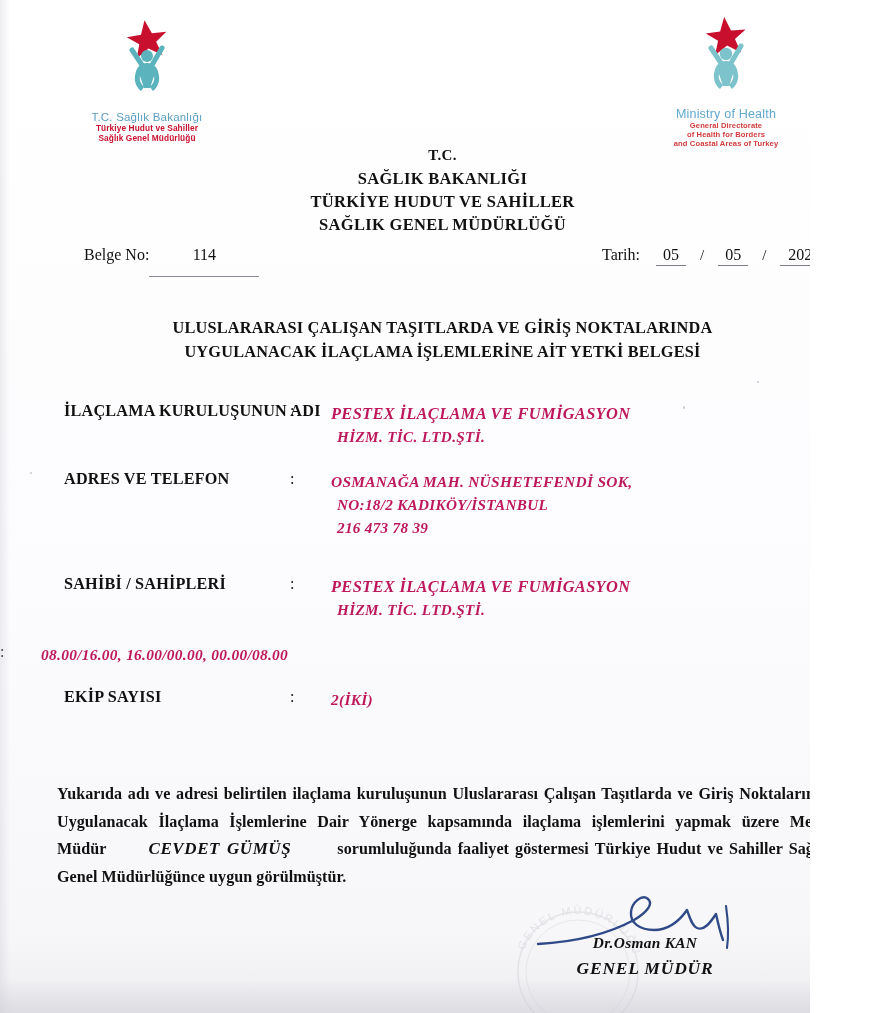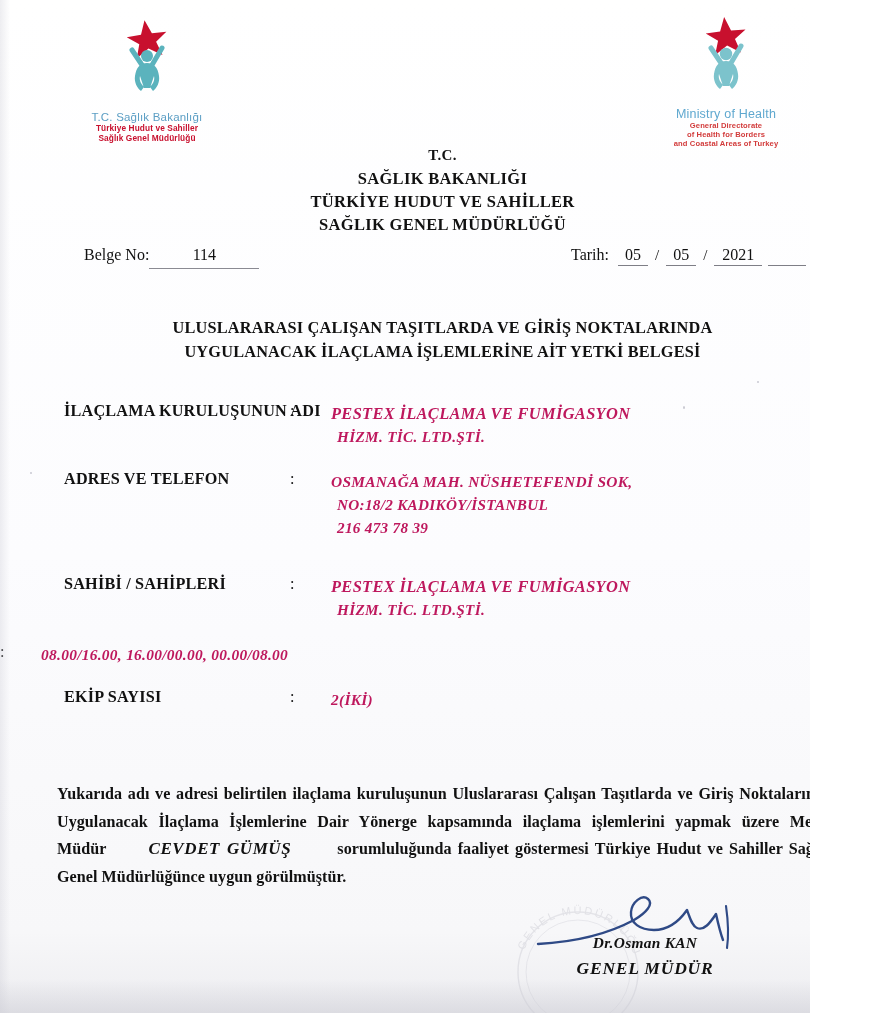--- a/index.html
+++ b/index.html
@@ -106,30 +106,30 @@
     display: flex;
     align-items: baseline;
     gap: 0;
   }
   .belge-label { font-size: 16px; }
   .belge-value {
     display: inline-block;
     width: 110px;
     text-align: center;
     border-bottom: 1.3px solid #8a8a92;
-    padding-bottom: 4px;
+    padding-bottom: 12px;
     font-size: 16px;
   }
   .tarih {
     position: absolute;
-    left: 571px;
+    left: 602px;
     top: 0;
     display: flex;
     align-items: baseline;
-    gap: 6px;
+    gap: 13px;
   }
   .tarih-label { font-size: 16px; margin-right: 3px; }
   .d-seg {
     display: inline-block;
     min-width: 26px;
     text-align: center;
     border-bottom: 1.3px solid #7e7e86;
     padding: 0 2px 1px 2px;
     font-size: 16px;
   }

